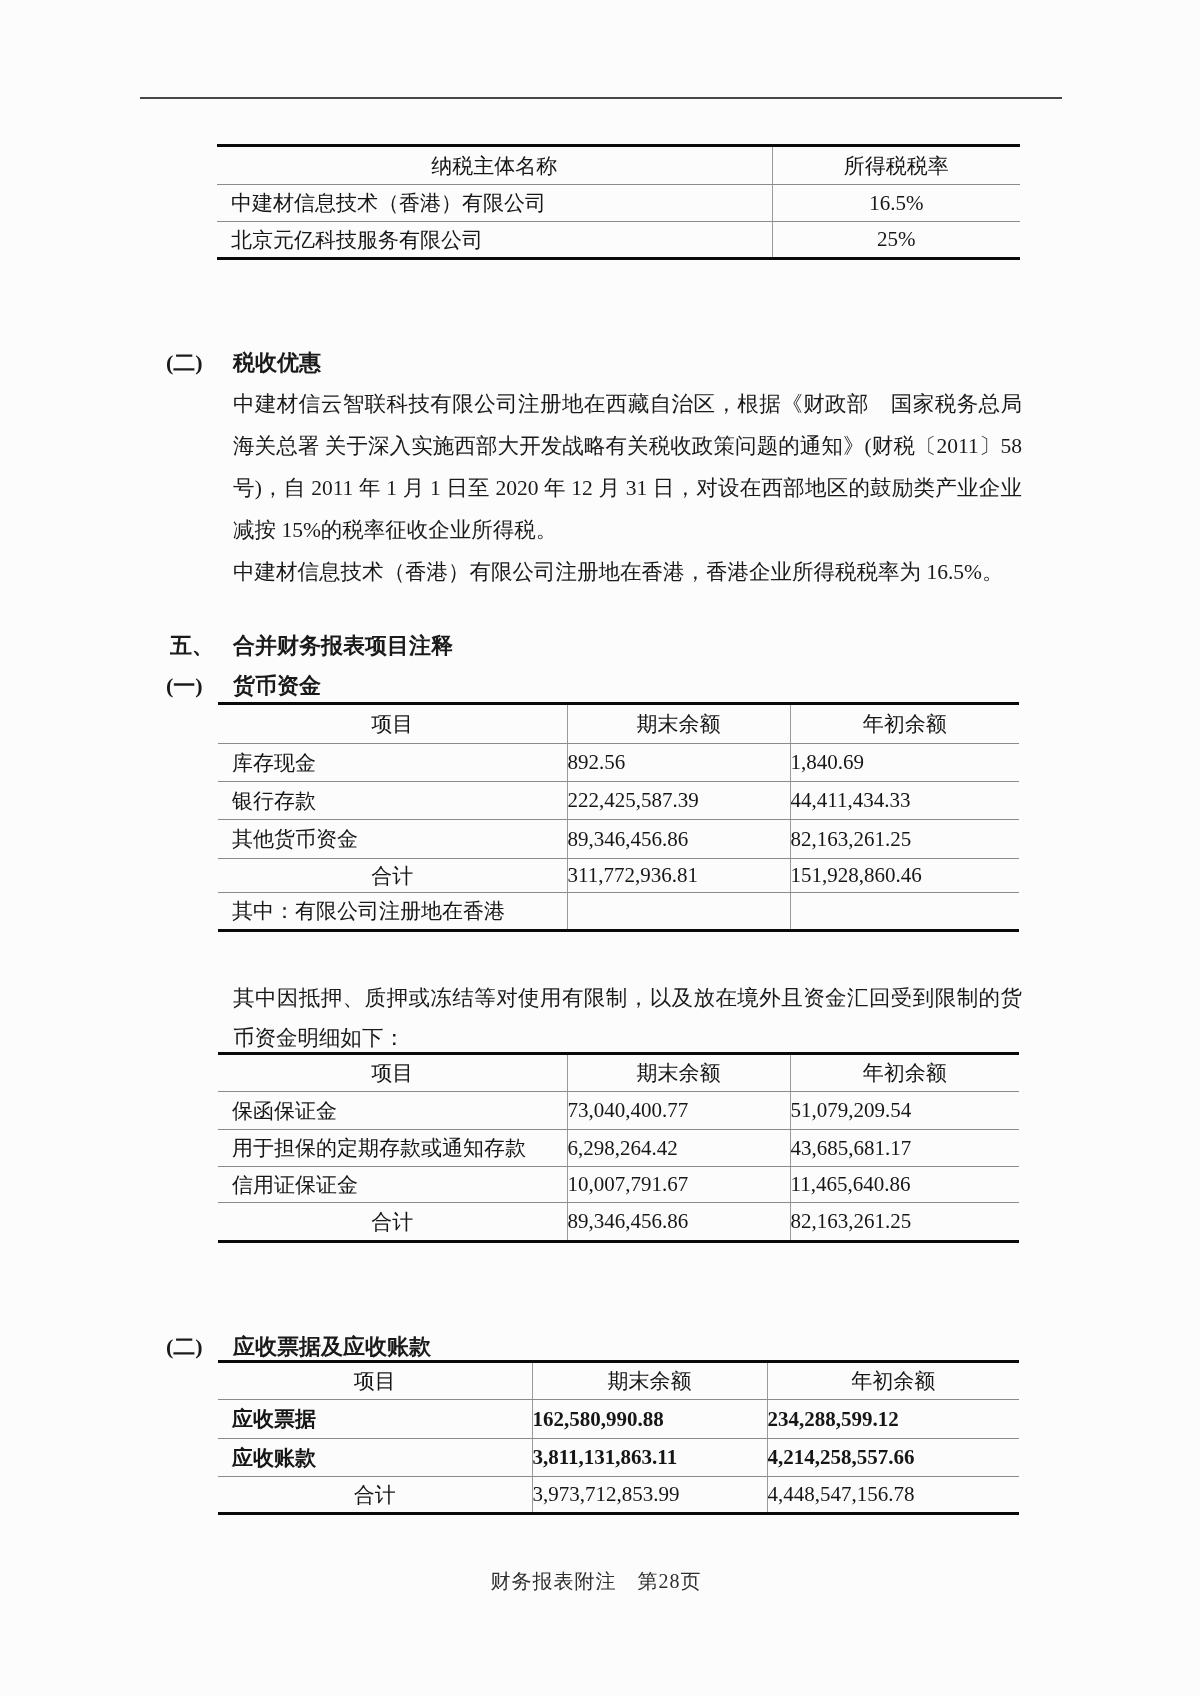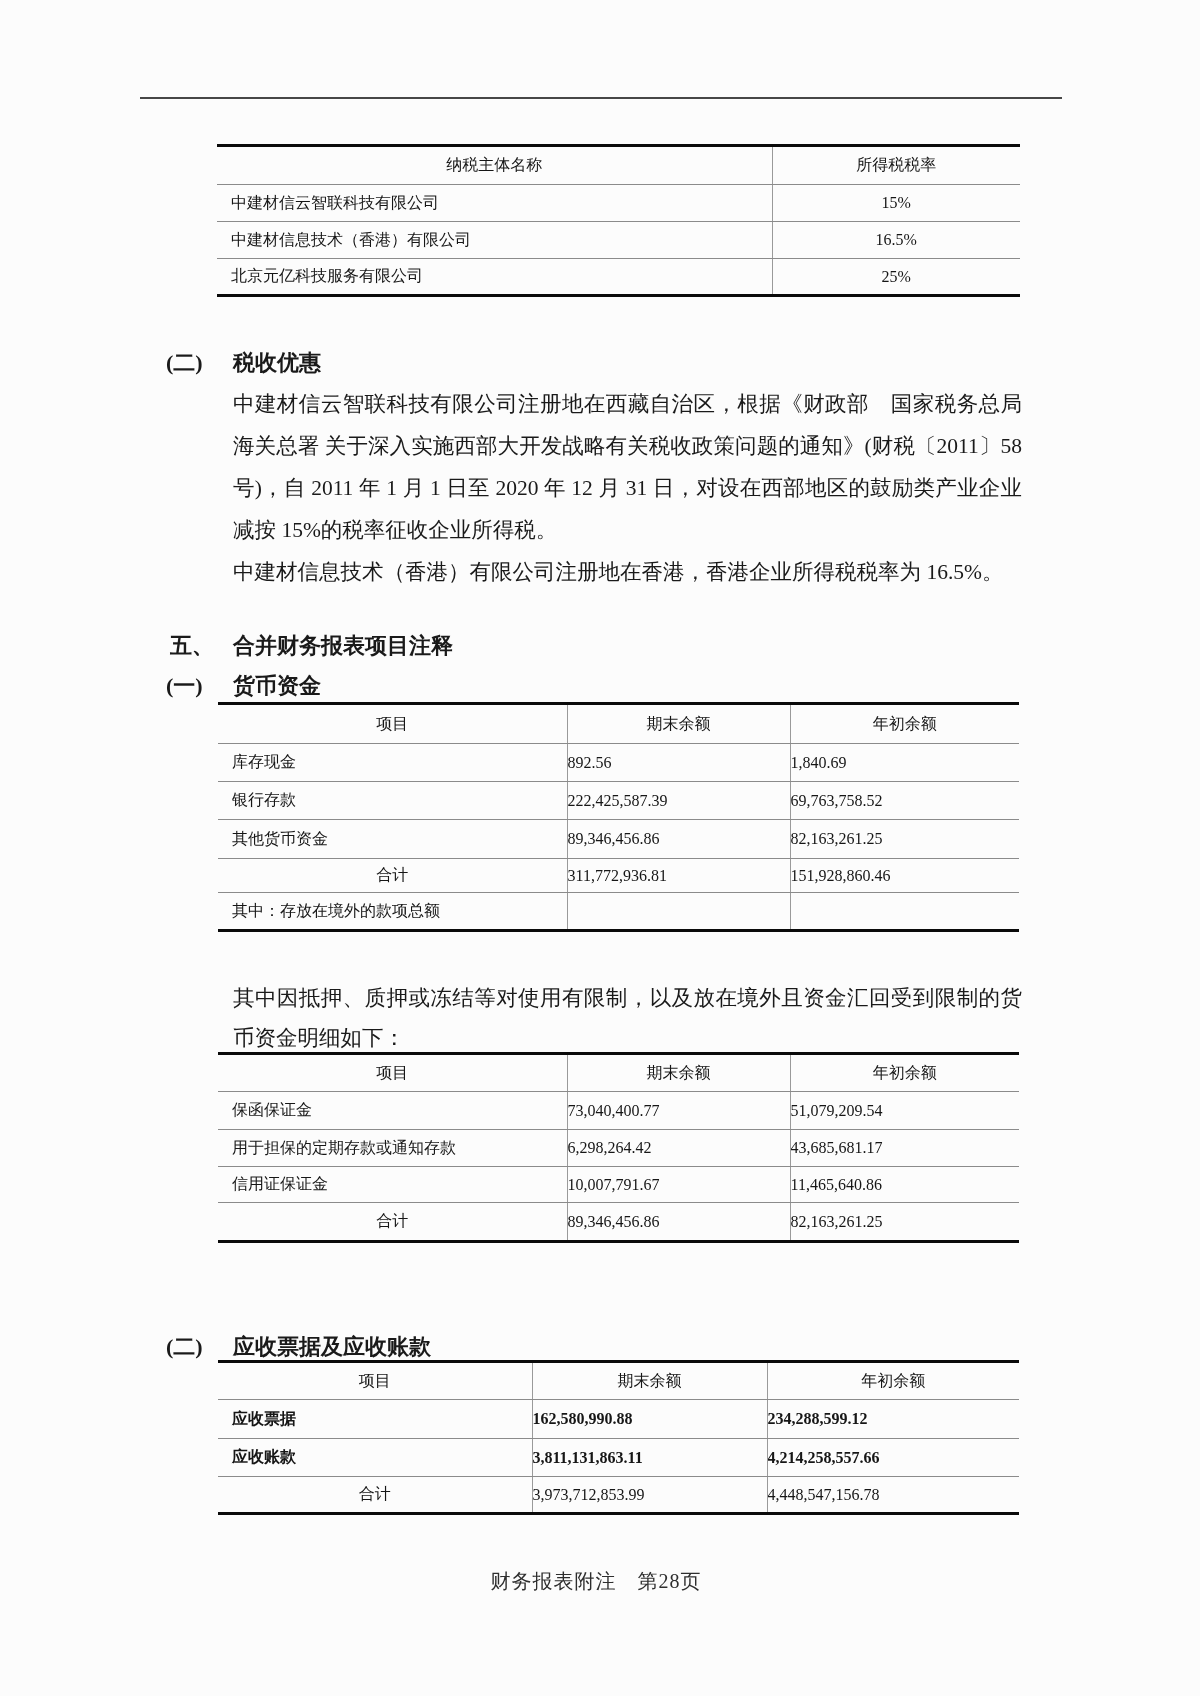--- a/index.html
+++ b/index.html
@@ -17,21 +17,21 @@
   .heading .num.wide{left:170px;}
   .heading .title{position:absolute;left:233px;}
   .para{
     position:absolute;left:233px;width:789px;
     font-size:21.5px;line-height:42px;
     text-align:justify;text-align-last:left;
   }
   .para2{line-height:40px;}
   table{
     position:absolute;border-collapse:collapse;table-layout:fixed;
-    font-size:16px;color:#161616;
+    font-size:21px;color:#161616;
     border-top:3px solid #0a0a0a;border-bottom:3px solid #0a0a0a;
   }
   td{padding:0;vertical-align:middle;border-bottom:1px solid #8b8b8b;overflow:hidden;white-space:nowrap;}
   td+td{border-left:1px solid #9a9a9a;}
   tr.hdr td{text-align:center;}
   td.l{text-align:left;padding-left:14px;}
   td.c{text-align:center;}
   td.r{text-align:left;padding-right:14px;}
   .footer{
     position:absolute;left:0;top:1568px;width:1192px;
@@ -49,24 +49,20 @@
     <colgroup>
         <col style="width:555px">
         <col style="width:248px">
       </colgroup>
     <tbody>
         <tr class="hdr" style="height:39px;">
       <td class="c">纳税主体名称</td>
       <td class="c">所得税税率</td>
     </tr>
     <tr style="height:37px;">
-      <td class="l">中建材信云智联科技有限公司</td>
-      <td class="c">15%</td>
-    </tr>
-    <tr style="height:37px;">
       <td class="l">中建材信息技术（香港）有限公司</td>
       <td class="c">16.5%</td>
     </tr>
     <tr style="height:37px;">
       <td class="l">北京元亿科技服务有限公司</td>
       <td class="c">25%</td>
     </tr>
   </tbody>
     </table>
 
@@ -103,34 +99,34 @@
       <td class="c">年初余额</td>
     </tr>
     <tr style="height:38px;">
       <td class="l">库存现金</td>
       <td class="r">892.56</td>
       <td class="r">1,840.69</td>
     </tr>
     <tr style="height:38px;">
       <td class="l">银行存款</td>
       <td class="r">222,425,587.39</td>
-      <td class="r">69,763,758.52</td>
+      <td class="r">44,411,434.33</td>
     </tr>
     <tr style="height:39px;">
       <td class="l">其他货币资金</td>
       <td class="r">89,346,456.86</td>
       <td class="r">82,163,261.25</td>
     </tr>
     <tr style="height:34px;">
       <td class="c">合计</td>
       <td class="r">311,772,936.81</td>
       <td class="r">151,928,860.46</td>
     </tr>
     <tr style="height:38px;">
-      <td class="l">其中：存放在境外的款项总额</td>
+      <td class="l">其中：有限公司注册地在香港</td>
       <td class="r"></td>
       <td class="r"></td>
     </tr>
   </tbody>
     </table>
 
   <div class="para para2" style="top:978px;">其中因抵押、质押或冻结等对使用有限制，以及放在境外且资金汇回受到限制的货币资金明细如下：</div>
 
   <table style="left:218px;top:1052px;width:801px;">
     <colgroup>

